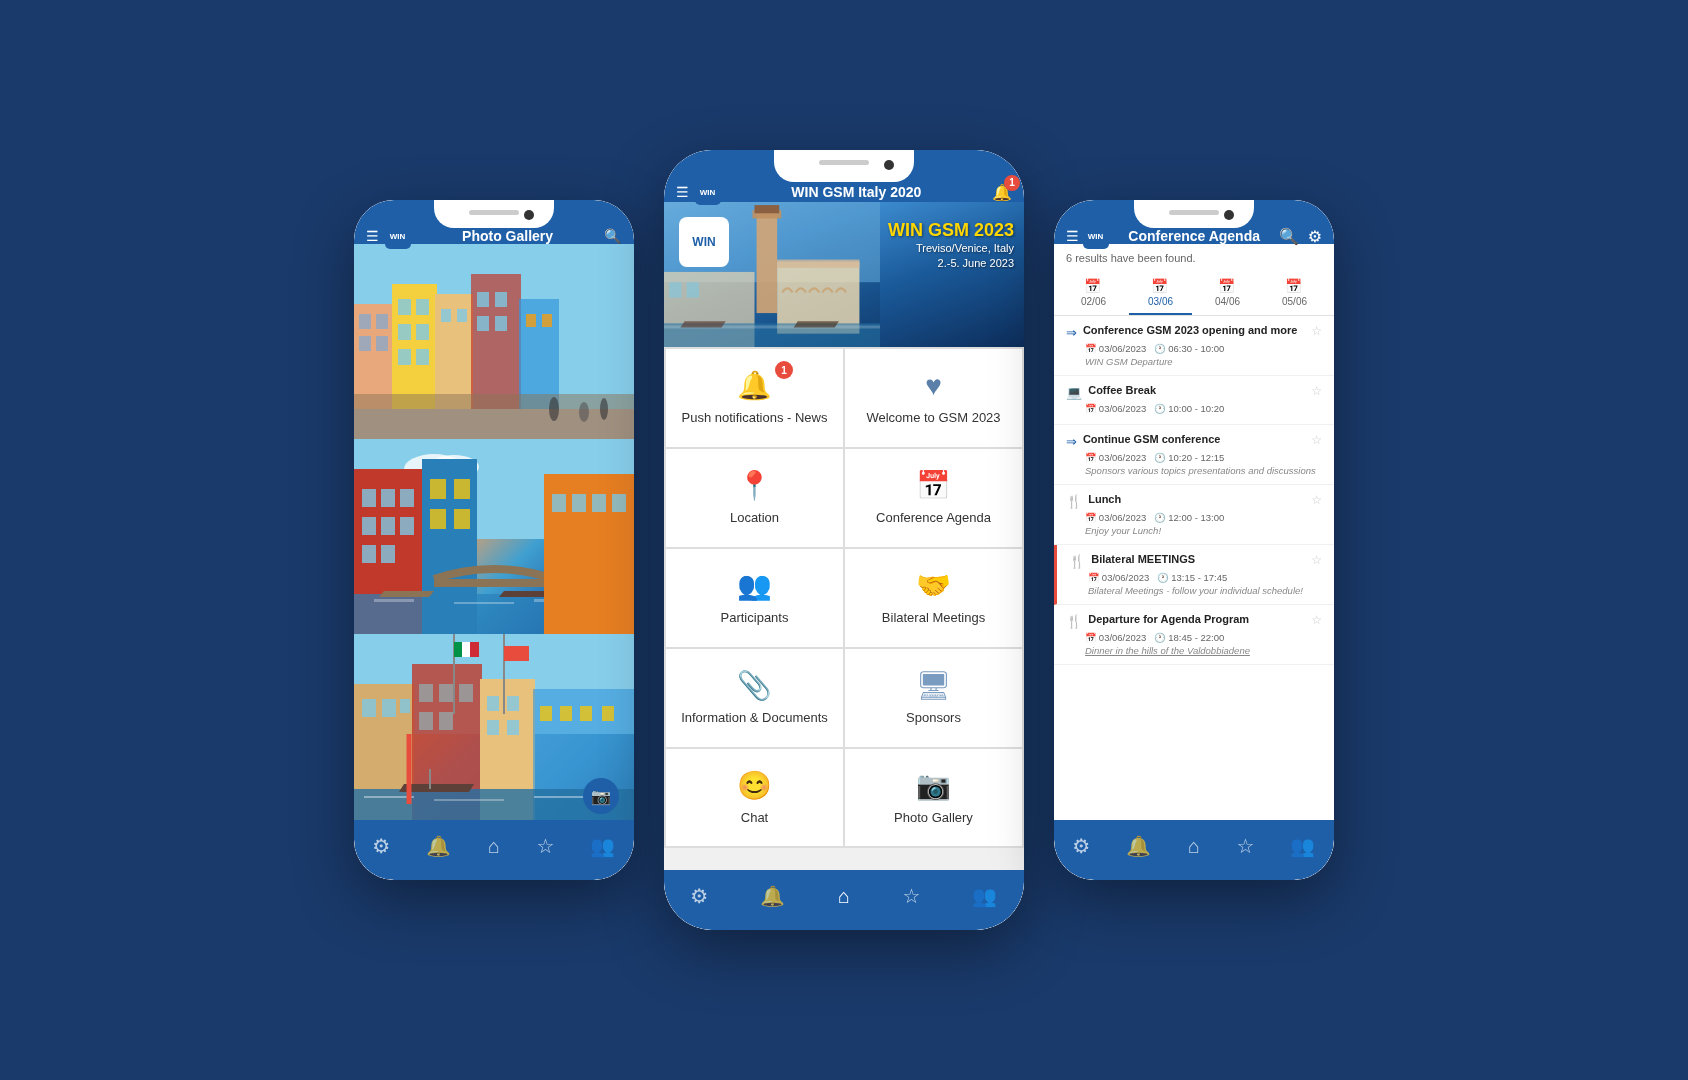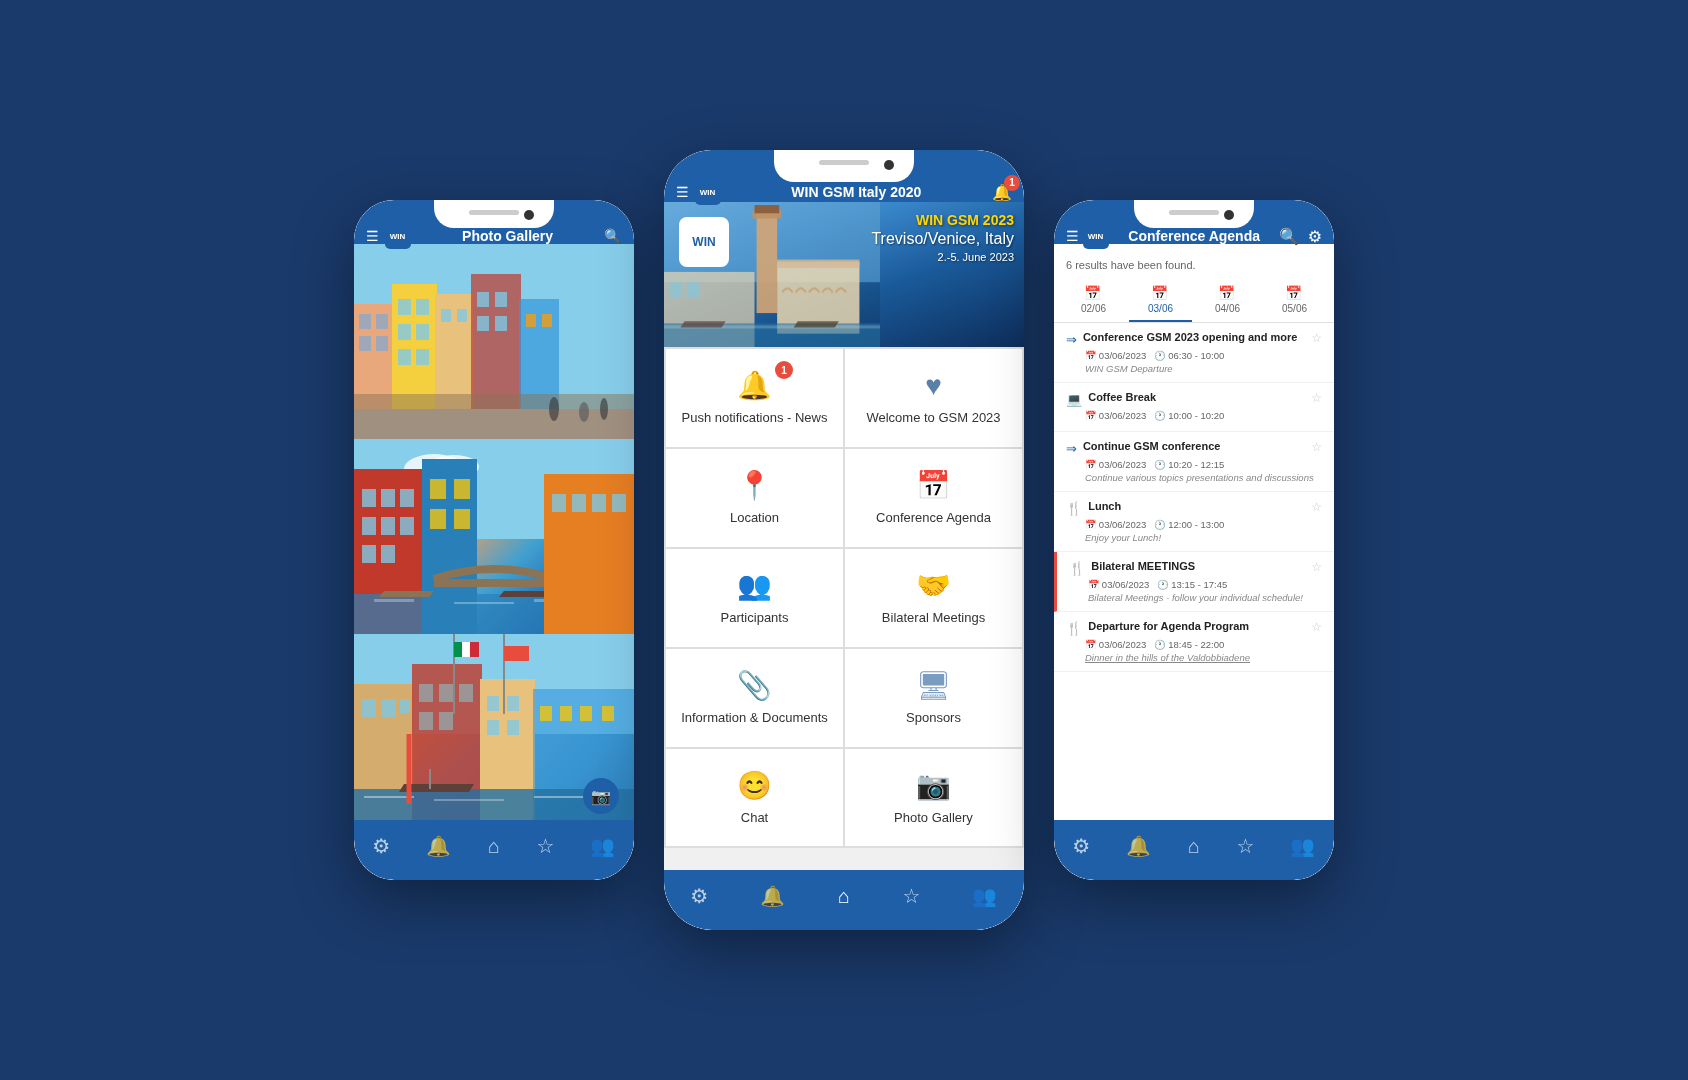--- a/index.html
+++ b/index.html
@@ -322,21 +322,21 @@
       bottom: 55px;
       left: 0;
       right: 0;
       overflow-y: auto;
       background: #fff;
     }
 
     .agenda-results {
       font-size: 11px;
       color: #666;
-      padding: 15px 12px 4px;
+      padding: 8px 12px 4px;
     }
 
     .date-tabs {
       display: flex;
       border-bottom: 1px solid #e0e0e0;
       padding: 6px 8px 0;
       gap: 4px;
     }
 
     .date-tab {
@@ -666,22 +666,22 @@
             <path d="M 20 118 L 60 118 L 56 124 L 16 124 Z" fill="#5D4037" opacity="0.7"></path>
             <path d="M 130 118 L 170 118 L 166 124 L 126 124 Z" fill="#4A3728" opacity="0.7"></path>
 
           </svg>
 
           <div class="banner-logo" style="position:absolute;left:15px;top:15px;z-index:3;">
             <span style="color:#1e5fa8;font-size:12px;font-weight:bold;">WIN</span>
           </div>
 
           <div class="banner-text" style="z-index:3;">
-            <h2 style="color:#FFD700;font-size:14px;font-weight:bold;text-shadow:1px 1px 3px rgba(0,0,0,0.5);">WIN GSM 2023</h2>
-            <p style="color:#fff;font-size:16px;text-shadow:1px 1px 2px rgba(0,0,0,0.5);">Treviso/Venice, Italy</p>
+            <h2 style="color:#FFD700;font-size:18px;font-weight:bold;text-shadow:1px 1px 3px rgba(0,0,0,0.5);margin-top:8px;">WIN GSM 2023</h2>
+            <p style="color:#fff;font-size:11px;text-shadow:1px 1px 2px rgba(0,0,0,0.5);">Treviso/Venice, Italy</p>
             <p style="color:#fff;font-size:11px;text-shadow:1px 1px 2px rgba(0,0,0,0.5);">2.-5. June 2023</p>
           </div>
         </div>
 
         <div class="menu-grid">
 
           <div class="menu-item">
             <span class="menu-item-icon">🔔</span>
             <span class="menu-item-label">Push notifications - News</span>
             <div class="menu-badge">1</div>
@@ -808,21 +808,21 @@
         <div class="agenda-item">
           <div class="agenda-item-header">
             <span class="agenda-item-icon">⇒</span>
             <span class="agenda-item-title">Continue GSM conference</span>
             <span class="agenda-star">☆</span>
           </div>
           <div class="agenda-meta">
             <span>📅 <span>03/06/2023</span></span>
             <span>🕐 <span>10:20 - 12:15</span></span>
           </div>
-          <div class="agenda-subtitle">Continue various topics presentations and discussions</div>
+          <div class="agenda-subtitle">Sponsors various topics presentations and discussions</div>
         </div>
 
         <div class="agenda-item">
           <div class="agenda-item-header">
             <span class="agenda-item-icon">🍴</span>
             <span class="agenda-item-title">Lunch</span>
             <span class="agenda-star">☆</span>
           </div>
           <div class="agenda-meta">
             <span>📅 <span>03/06/2023</span></span>

